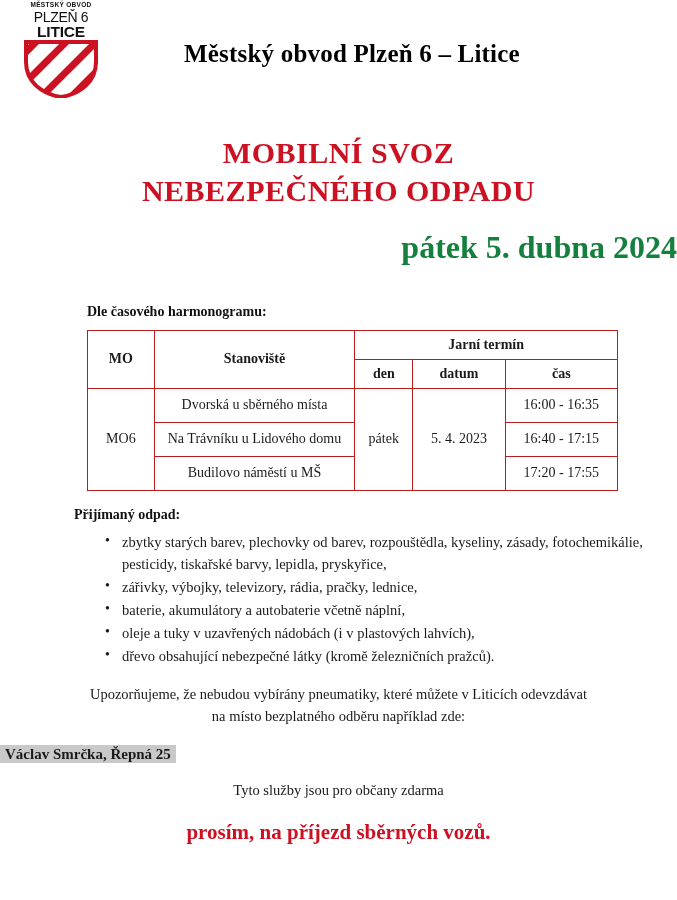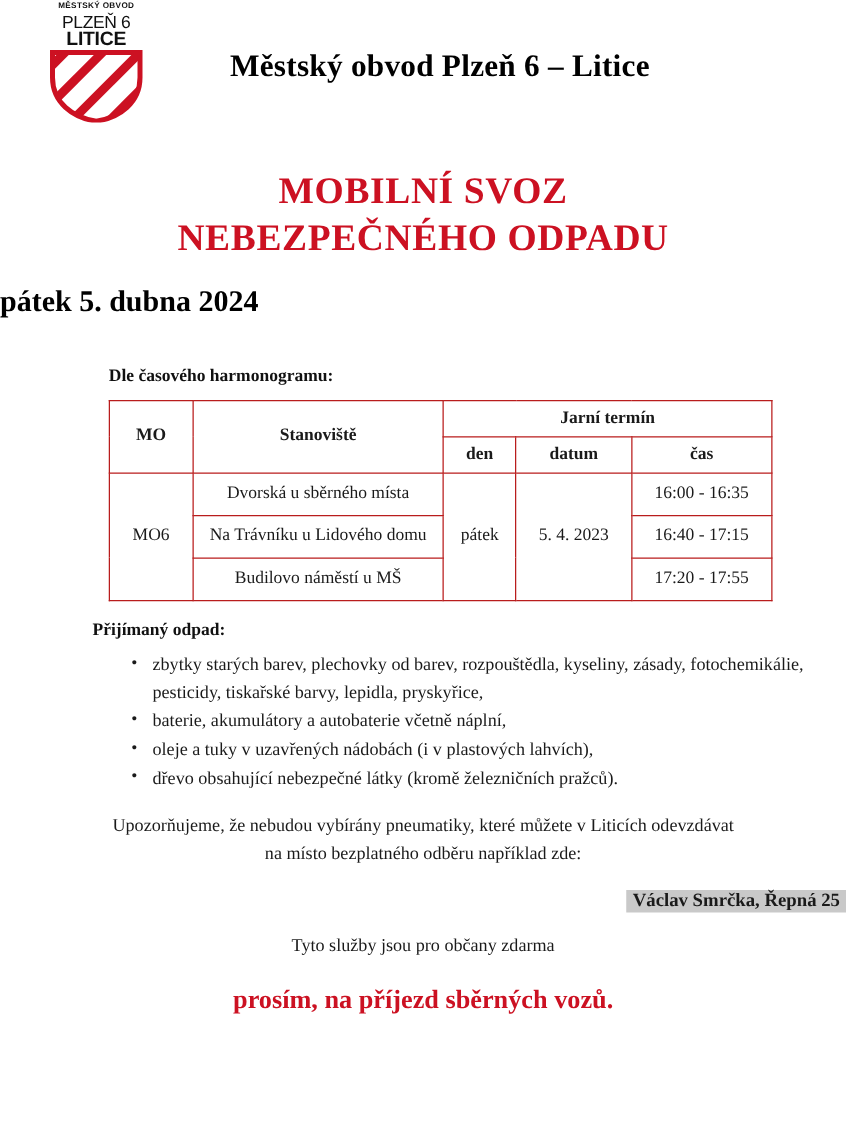--- a/index.html
+++ b/index.html
@@ -16,21 +16,21 @@
     overflow: hidden;
   }
 
   
   .header {
     position: relative;
     height: 108px;
   }
   .logo {
     position: absolute;
-    left: 38px;
+    left: 22px;
     top: 2px;
     width: 78px;
     height: 100px;
   }
   .logo-text {
     font-family: "Liberation Sans", "DejaVu Sans", sans-serif;
     text-align: center;
     color: #111111;
     line-height: 1;
   }
@@ -70,23 +70,23 @@
   .headline {
     text-align: center;
     color: #cc1122;
     font-size: 30px;
     font-weight: bold;
     letter-spacing: 0.5px;
     line-height: 1.28;
     margin-top: 26px;
   }
   .subhead {
-    text-align: left;
-    color: #000000;
-    font-size: 24px;
+    text-align: right;
+    color: #15803d;
+    font-size: 32px;
     font-weight: bold;
     margin-top: 18px;
   }
 
   
   .section-label {
     font-size: 14px;
     font-weight: bold;
     margin-left: 74px;
     color: #111111;
@@ -148,23 +148,22 @@
   }
 
   
   .notice {
     text-align: center;
     font-size: 14.5px;
     line-height: 1.5;
     margin: 17px 88px 0 88px;
   }
   .contact-line {
-    text-align: right;
+    text-align: left;
     margin-top: 18px;
-    margin-left: 43px;
   }
   .contact-name {
     font-size: 15px;
     font-weight: bold;
     background: #c9c9c9;
     padding: 1px 5px;
   }
   .free-note {
     text-align: center;
     font-size: 14.5px;
@@ -254,20 +253,21 @@
       </tr>
     </tbody>
       </table>
   </div>
 </div>
 
 <div class="accepted-wrap">
   <div class="section-label">Přijímaný odpad:</div>
   <ul class="accepted">
     <li>zbytky starých barev, plechovky od barev, rozpouštědla, kyseliny, zásady, fotochemikálie, pesticidy, tiskařské barvy, lepidla, pryskyřice,</li>
+    <li>zářivky, výbojky, televizory, rádia, pračky, lednice,</li>
     <li>baterie, akumulátory a autobaterie včetně náplní,</li>
     <li>oleje a tuky v uzavřených nádobách (i v plastových lahvích),</li>
     <li>dřevo obsahující nebezpečné látky (kromě železničních pražců).</li>
   </ul>
 </div>
 
 <div class="notice">Upozorňujeme, že nebudou vybírány pneumatiky, které můžete v Liticích odevzdávat na místo bezplatného odběru například zde:</div>
 
 <div class="contact-line">
   <span class="contact-name">Václav Smrčka, Řepná 25</span>

